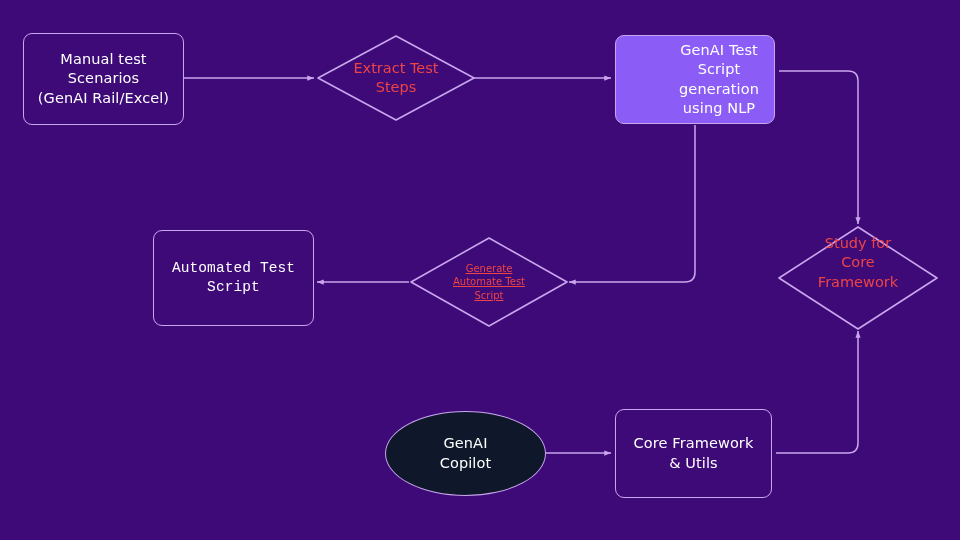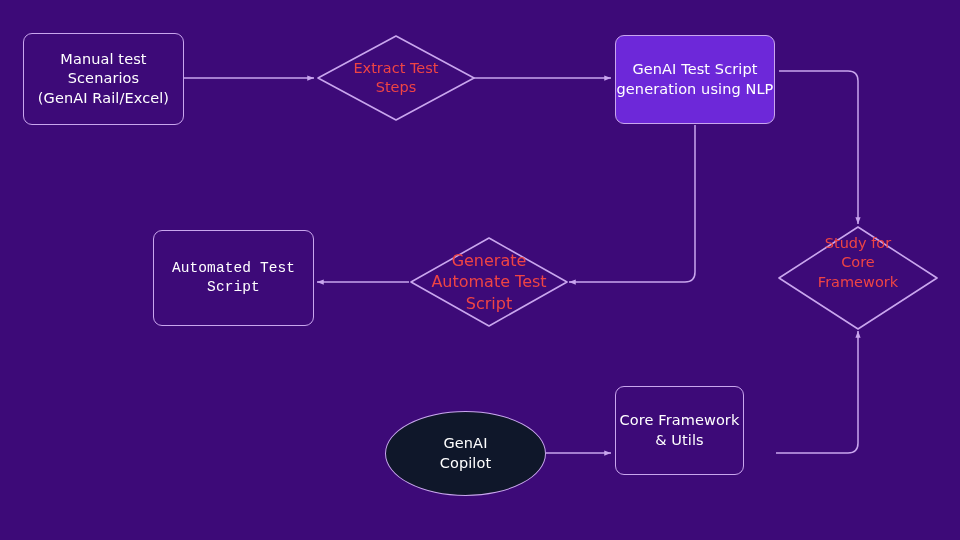--- a/index.html
+++ b/index.html
@@ -38,42 +38,43 @@
     letter-spacing: 0.1px;
     white-space: pre-line;
   }
   .node-box {
     border: 1.6px solid #c9a6ee;
     border-radius: 9px;
     background: transparent;
     font-size: 14.5px;
   }
   .node-box.filled {
-    background: #6d28d9;
+    background: #8b5cf6;
     border-color: #c9a6ee;
+    padding-left: 48px;
   }
   .node-ellipse {
     border: 1.8px solid #c9a6ee;
     border-radius: 50%;
     background: #0f172a;
     font-size: 14.5px;
   }
   .node-diamond-label {
     position: absolute;
     display: flex;
     align-items: center;
     justify-content: center;
     text-align: center;
     color: #ef4444;
     line-height: 1.34;
     white-space: pre-line;
     pointer-events: none;
   }
   .dm-lg { font-size: 14.5px; }
-  .dm-sm { font-size: 16px; }
+  .dm-sm { font-size: 10px; text-decoration: underline; }
 </style>
 </head>
 <body>
 
 <div id="canvas">
 
   <svg id="edges" viewBox="0 0 960 540" xmlns="http://www.w3.org/2000/svg">
     <defs>
       <marker id="arrow" viewBox="0 0 10 10" refX="9" refY="5" markerWidth="5" markerHeight="5" orient="auto-start-reverse">
         <path d="M 0 1.5 L 9 5 L 0 8.5 z" fill="#c9a6ee"></path>
@@ -107,21 +108,21 @@
 
   <div class="node node-box filled" style="left:615px; top:35px; width:160px; height:89px;">GenAI Test Script
 generation using NLP</div>
 
   <div class="node node-box" style="left:153px; top:230px; width:161px; height:96px;font-family:Liberation Mono, monospace;">Automated Test
 Script</div>
 
   <div class="node node-ellipse" style="left:385px; top:411px; width:161px; height:85px;">GenAI
 Copilot</div>
 
-  <div class="node node-box" style="left:615px; top:386px; width:129px; height:89px;">Core Framework
+  <div class="node node-box" style="left:615px; top:409px; width:157px; height:89px;">Core Framework
 &amp; Utils</div>
 
   <div class="node-diamond-label dm-lg" style="left:326px; top:48px; width:140px; height:60px;">Extract Test
 Steps</div>
 
   <div class="node-diamond-label dm-lg" style="left:790px; top:223px; width:136px; height:80px;">Study for
 Core
 Framework</div>
 
   <div class="node-diamond-label dm-sm" style="left:429px; top:252px; width:120px; height:60px;">Generate

